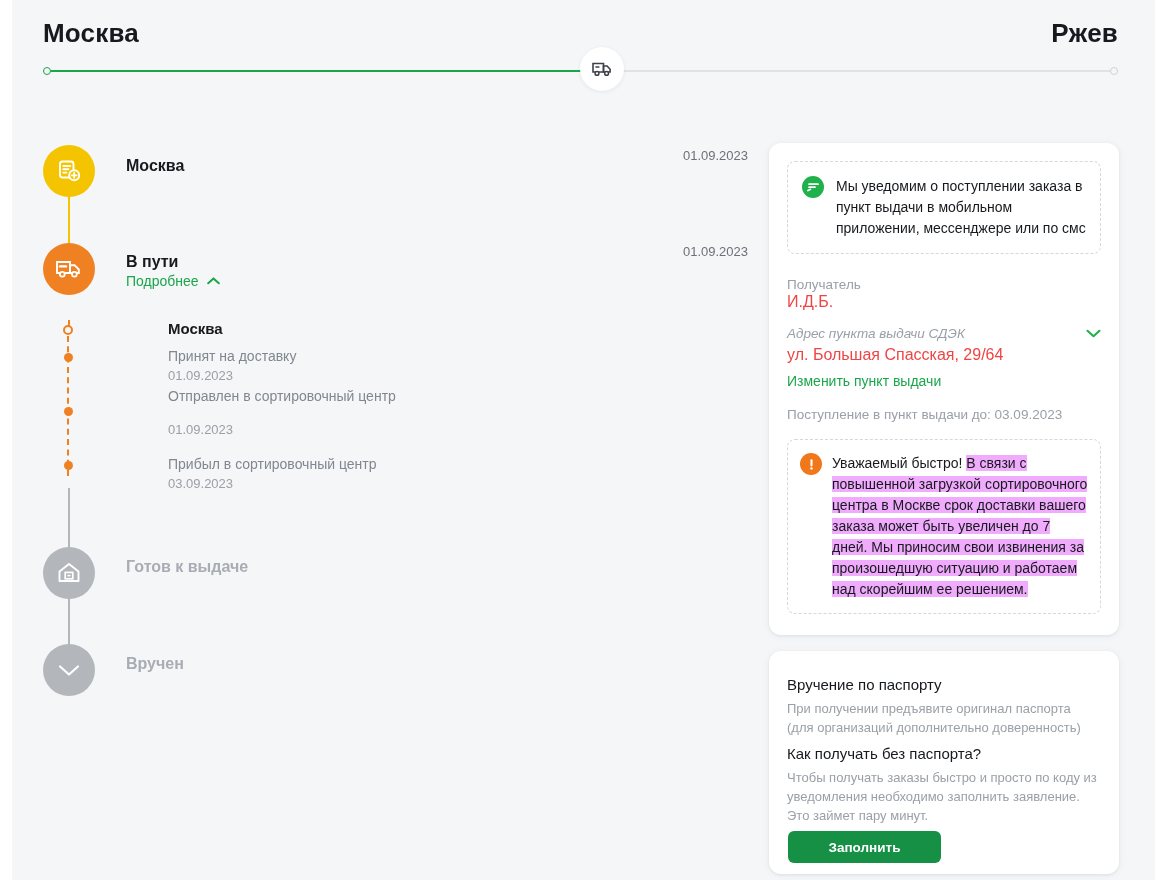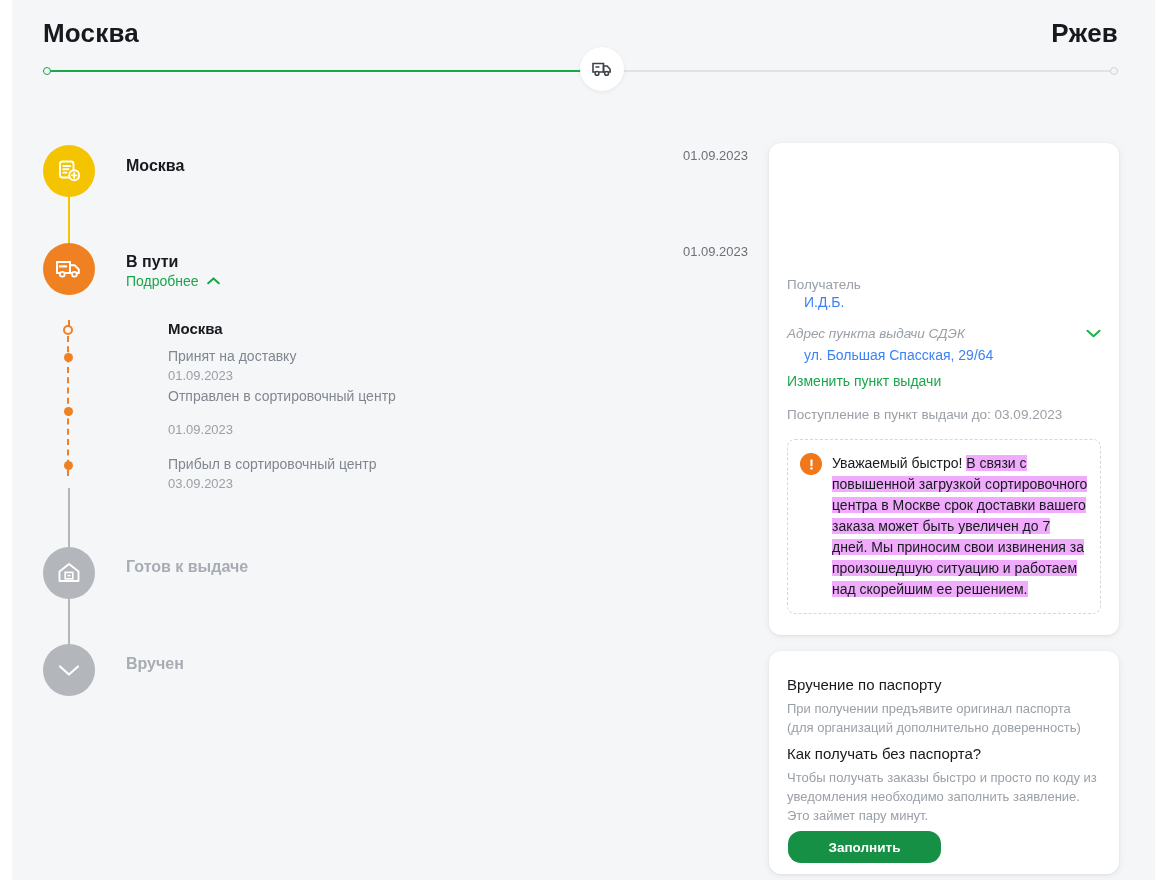--- a/index.html
+++ b/index.html
@@ -119,21 +119,21 @@
   #card-passport { top: 651px; height: 223px; }
 
   .dashed-box {
     margin: 18px; padding: 14px 14px 14px 14px;
     border: 1px dashed #d4d8dd; border-radius: 8px;
     display: flex; gap: 12px; align-items: flex-start;
   }
   .notice-text { font-size: 14px; line-height: 21px; color: #16191d; }
 
   .field-label { font-size: 13.5px; color: #9aa0a7; }
-  .field-value { font-size: 14px; color: #3b82f6; margin-left: 17px; }
+  .field-value { font-size: 16px; color: #ef4444; }
   .link-green  { font-size: 14px; color: #1aa64b; cursor: pointer; }
   .eta-text    { font-size: 13.5px; color: #9aa0a7; }
 
   .sel { background: #f0abfc; }
 
   .alert-box {
     margin: 0 18px; padding: 13px 12px;
     border: 1px dashed #d4d8dd; border-radius: 8px;
     display: flex; gap: 10px; align-items: flex-start;
   }
@@ -242,20 +242,29 @@
     <div class="tl-node grey" style="top:504px;">
       <svg width="26" height="18" viewBox="0 0 26 18">
         <path d="M4 5.5L13 13.5 22 5.5" fill="none" stroke="#fff" stroke-width="2.2" stroke-linecap="round" stroke-linejoin="round"></path>
       </svg>
     </div>
     <div class="tl-title muted" style="top:515px;">Вручен</div>
   </div>
 
   <div class="card" id="card-delivery">
 
+    <div class="dashed-box">
+      <span class="icon-circle-sm" style="background:#20b14c;">
+        <svg width="13" height="11" viewBox="0 0 13 11">
+          <path d="M2 2.2h9M2 5.2h6" stroke="#fff" stroke-width="1.7" stroke-linecap="round"></path>
+          <path d="M1 8.5l2.4-1.2" stroke="#fff" stroke-width="1.7" stroke-linecap="round"></path>
+        </svg>
+      </span>
+      <div class="notice-text">Мы уведомим о поступлении заказа в пункт выдачи в мобильном приложении, мессенджере или по смс</div>
+    </div>
 
     <div style="position:absolute; left:18px; top:132px;">
       <span class="field-label">Получатель</span>
     </div>
     <div style="position:absolute; left:18px; top:150px;">
       <span class="field-value">И.Д.Б.</span>
     </div>
 
     <div style="position:absolute; left:18px; top:183px; width:314px; display:flex; justify-content:space-between; align-items:center;font-style:italic;">
       <span class="field-label">Адрес пункта выдачи СДЭК</span>
@@ -290,15 +299,15 @@
     </div>
     <div style="position:absolute; left:18px; top:48px; width:310px;">
       <span class="pp-p">При получении предъявите оригинал паспорта (для организаций дополнительно доверенность)</span>
     </div>
     <div style="position:absolute; left:18px; top:94px;">
       <span class="pp-h">Как получать без паспорта?</span>
     </div>
     <div style="position:absolute; left:18px; top:117px; width:312px;">
       <span class="pp-p">Чтобы получать заказы быстро и просто по коду из уведомления необходимо заполнить заявление. Это займет пару минут.</span>
     </div>
-    <button class="btn-fill" style="position:absolute; left:19px; top:180px;border-radius:13px;">Заполнить</button>
+    <button class="btn-fill" style="position:absolute; left:19px; top:180px;">Заполнить</button>
   </div>
 </div>
 
 </body></html>

